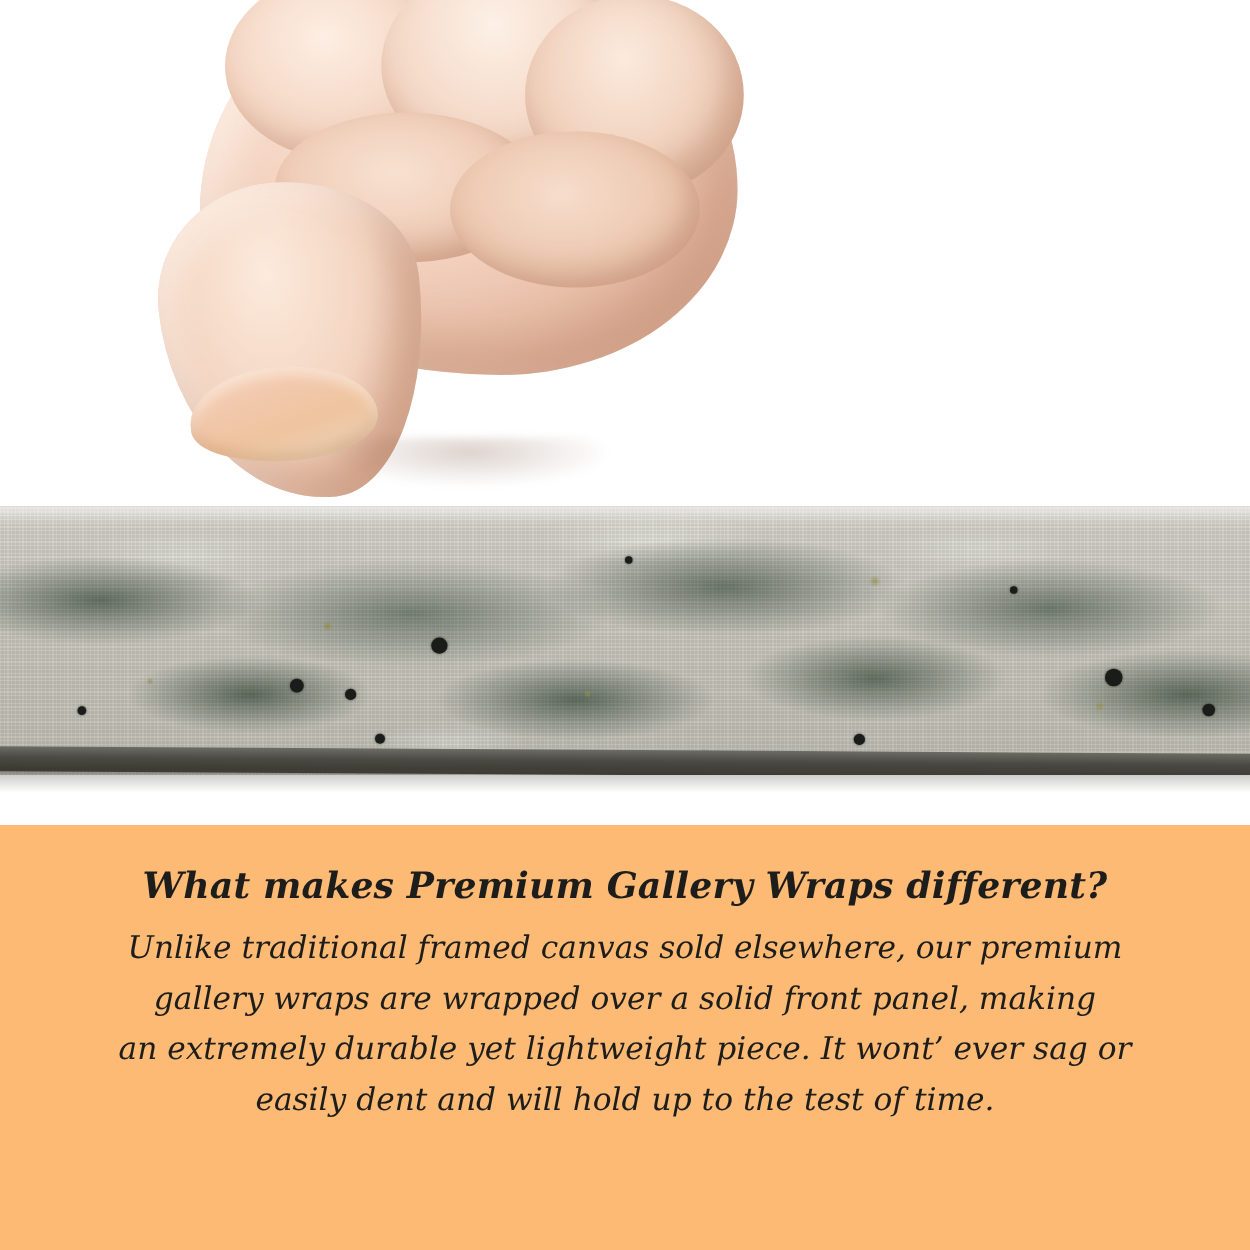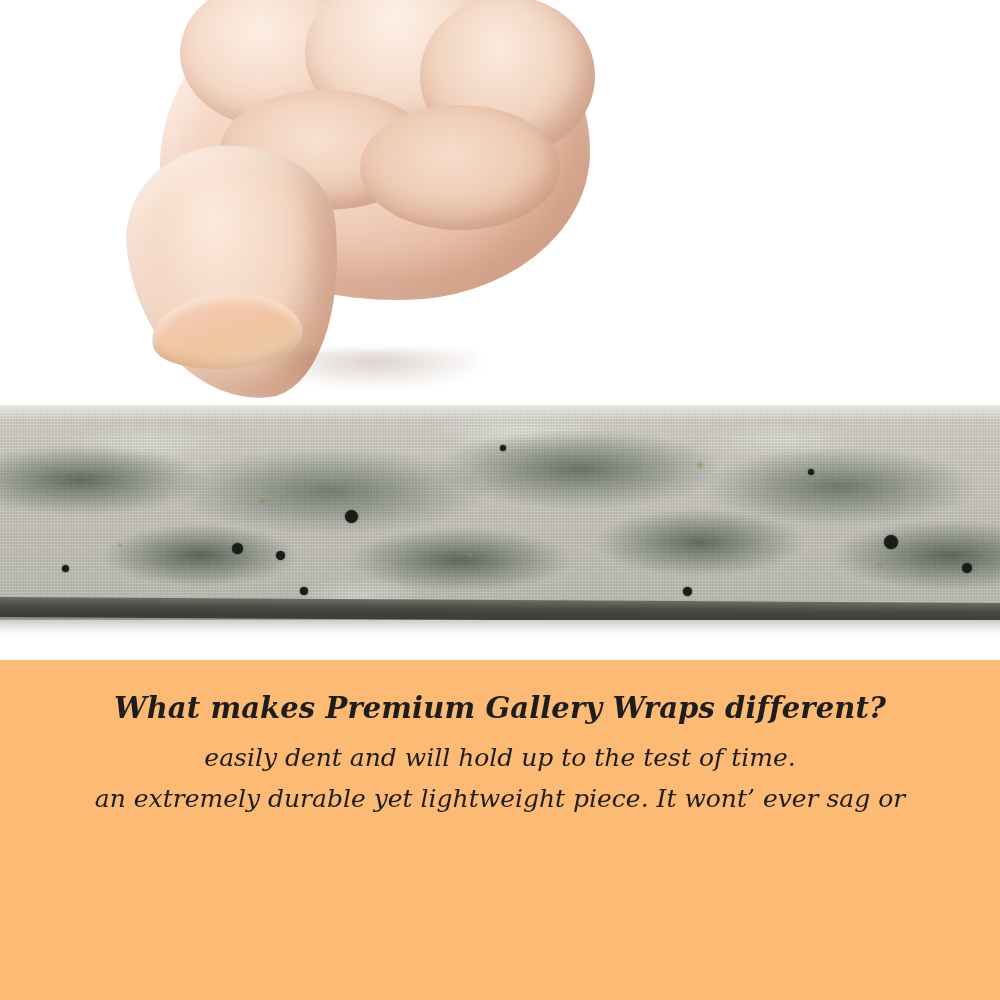--- a/index.html
+++ b/index.html
@@ -276,18 +276,20 @@
       </div>
       <div class="strip-top-shade"></div>
       <div class="strip-bottom-edge"></div>
     </div>
     <div class="strip-bottom-shadow"></div>
   </div>
 
   <div class="caption">
     <p class="headline">What makes Premium Gallery Wraps different?</p>
     <p class="body">
+      <span>Unlike traditional framed canvas sold elsewhere, our premium</span>
+      <span>gallery wraps are wrapped over a solid front panel, making</span>
+      <span>an extremely durable yet lightweight piece. It wont’ ever sag or</span>
       <span>easily dent and will hold up to the test of time.</span>
-      <span>an extremely durable yet lightweight piece. It wont’ ever sag or</span>
     </p>
   </div>
 
 </div>
 
 </body></html>

